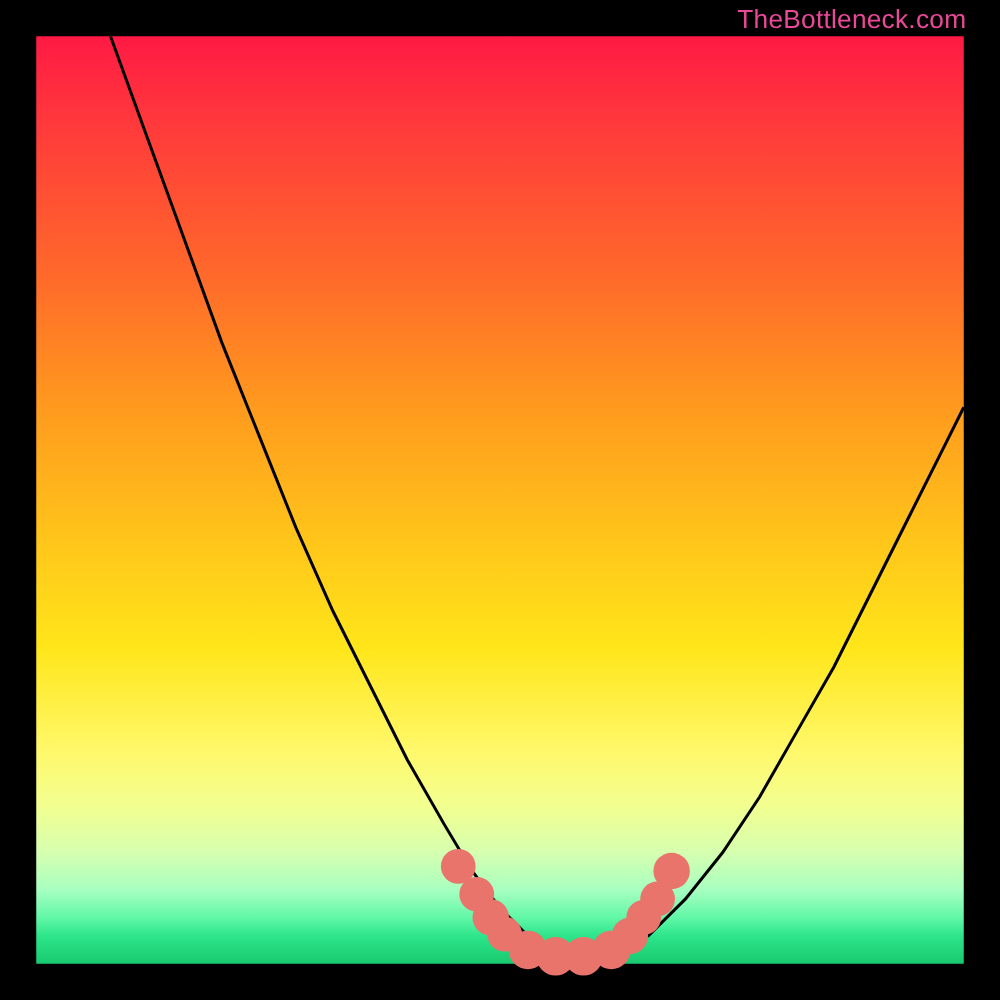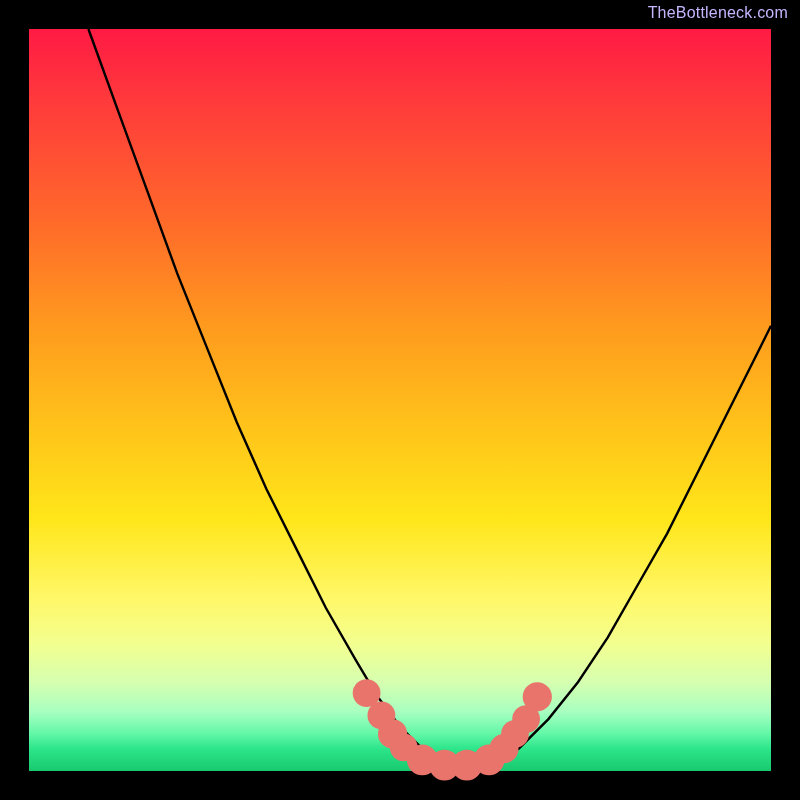--- a/index.html
+++ b/index.html
@@ -28,23 +28,23 @@
       #f2ff90 83%,
       #d6ffb0 88%,
       #a8ffc0 92%,
       #62f7a8 95%,
       #2de58a 97%,
       #18c96f 100%);
   }
   .watermark {
     position: absolute;
     top: 4px;
-    right: 12px;
-    color: #c4b5fd;
-    font-size: 16px;
+    right: 27px;
+    color: #ec4899;
+    font-size: 21px;
     font-weight: 500;
     letter-spacing: 0.2px;
     user-select: none;
   }
   svg.curve {
     position: absolute;
     left: 0;
     top: 0;
     width: 742px;
     height: 742px;

